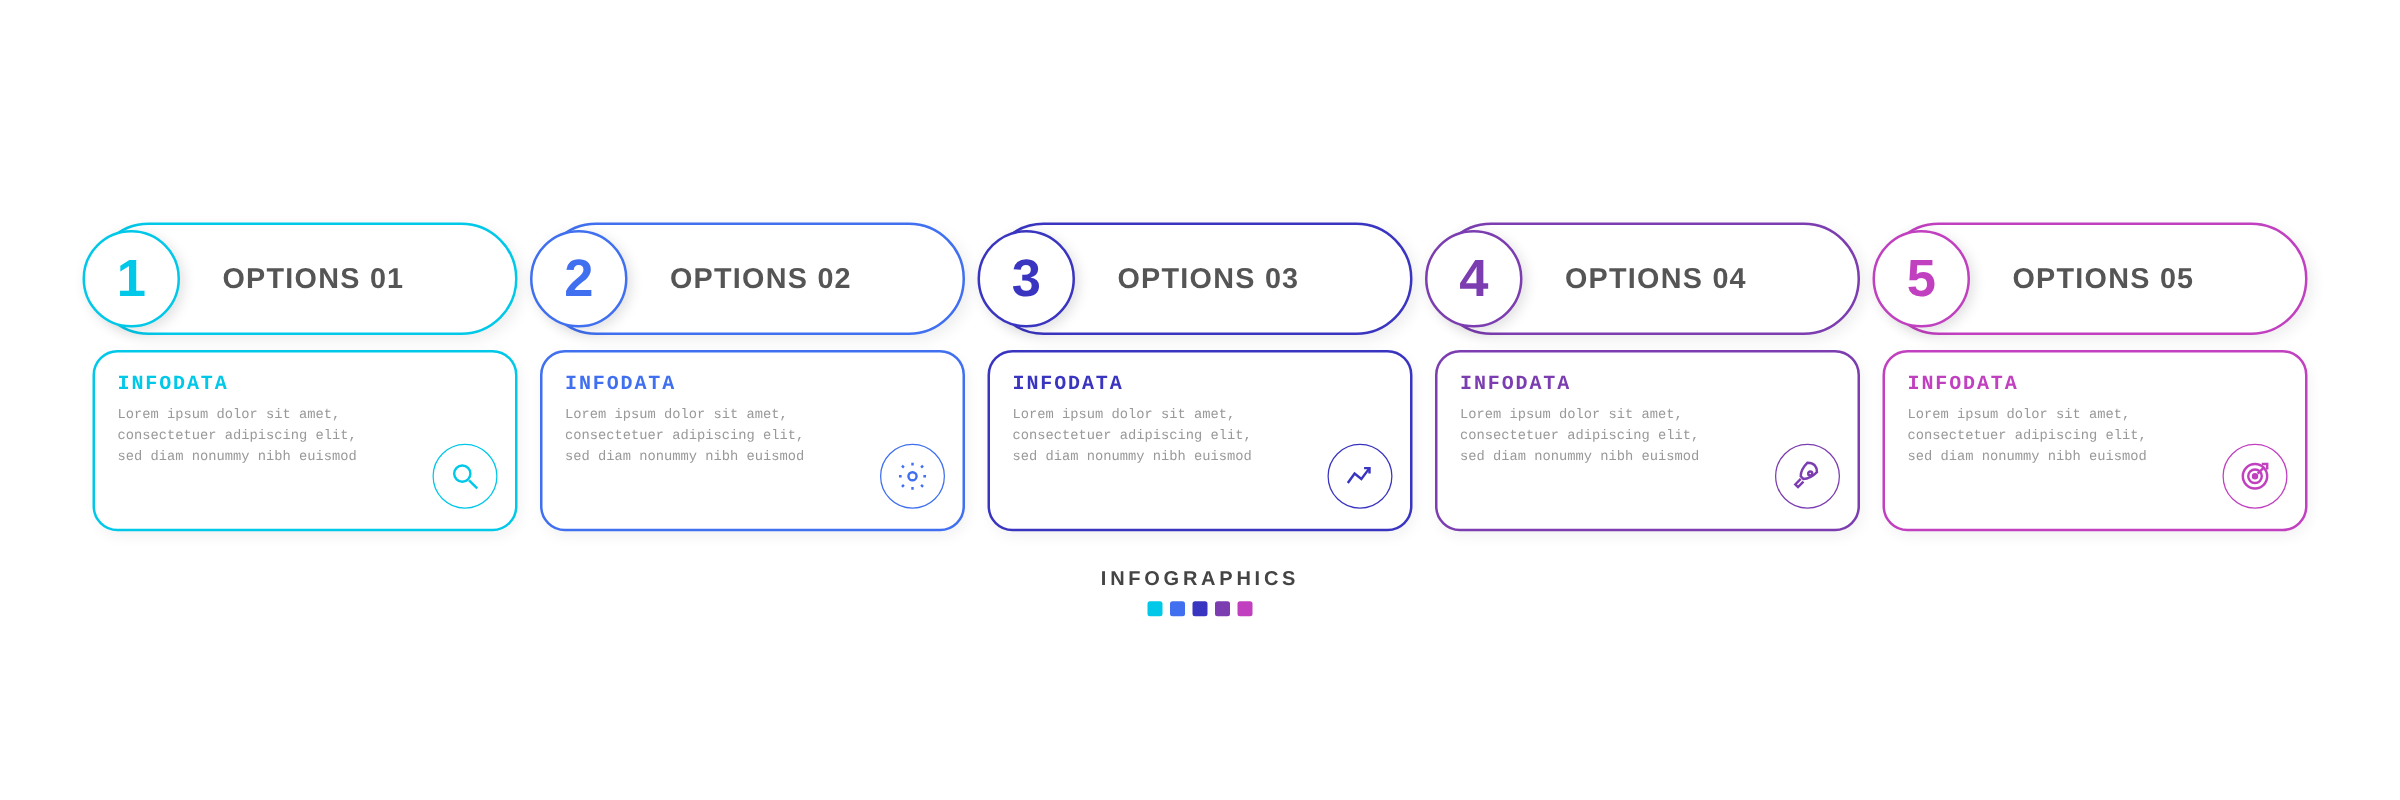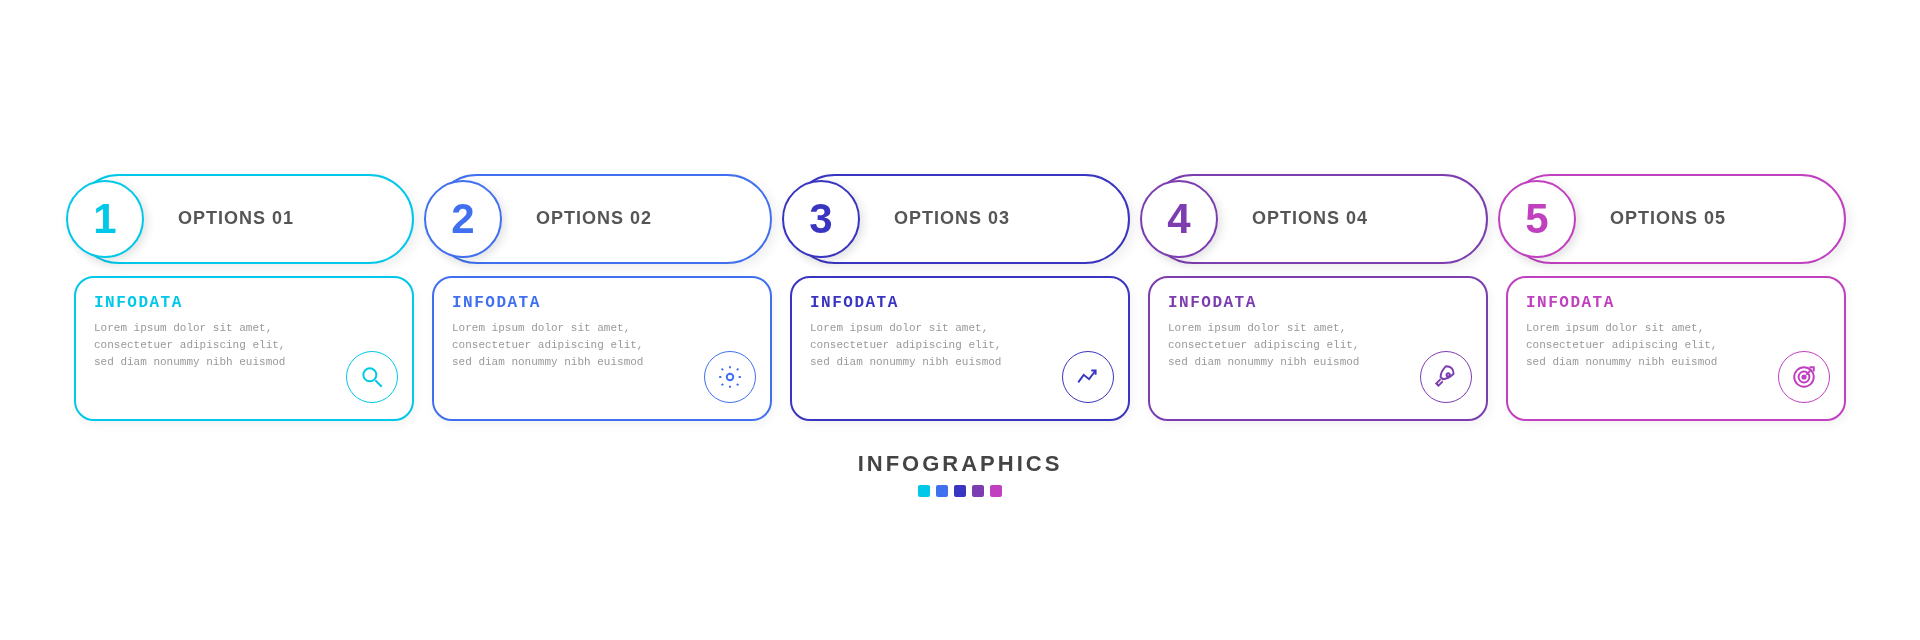--- a/index.html
+++ b/index.html
@@ -58,21 +58,21 @@
       transform: translateY(-50%);
       box-shadow: 3px 3px 10px rgba(0,0,0,0.12);
       flex-shrink: 0;
     }
     .number-circle span {
       font-size: 42px;
       font-weight: 700;
     }
     .option-label {
       margin-left: 82px;
-      font-size: 18px;
+      font-size: 23px;
       font-weight: 600;
       color: #555;
       letter-spacing: 1px;
       text-transform: uppercase;
     }
     
     .bottom-box {
       width: 100%;
       border-radius: 20px;
       border: 2px solid;
@@ -116,21 +116,21 @@
     }
     
     .footer {
       display: flex;
       flex-direction: column;
       align-items: center;
       margin-top: 10px;
       gap: 8px;
     }
     .footer-title {
-      font-size: 22px;
+      font-size: 16px;
       font-weight: 600;
       letter-spacing: 3px;
       color: #444;
       text-transform: uppercase;
     }
     .footer-dots {
       display: flex;
       gap: 6px;
     }
     .footer-dot {

